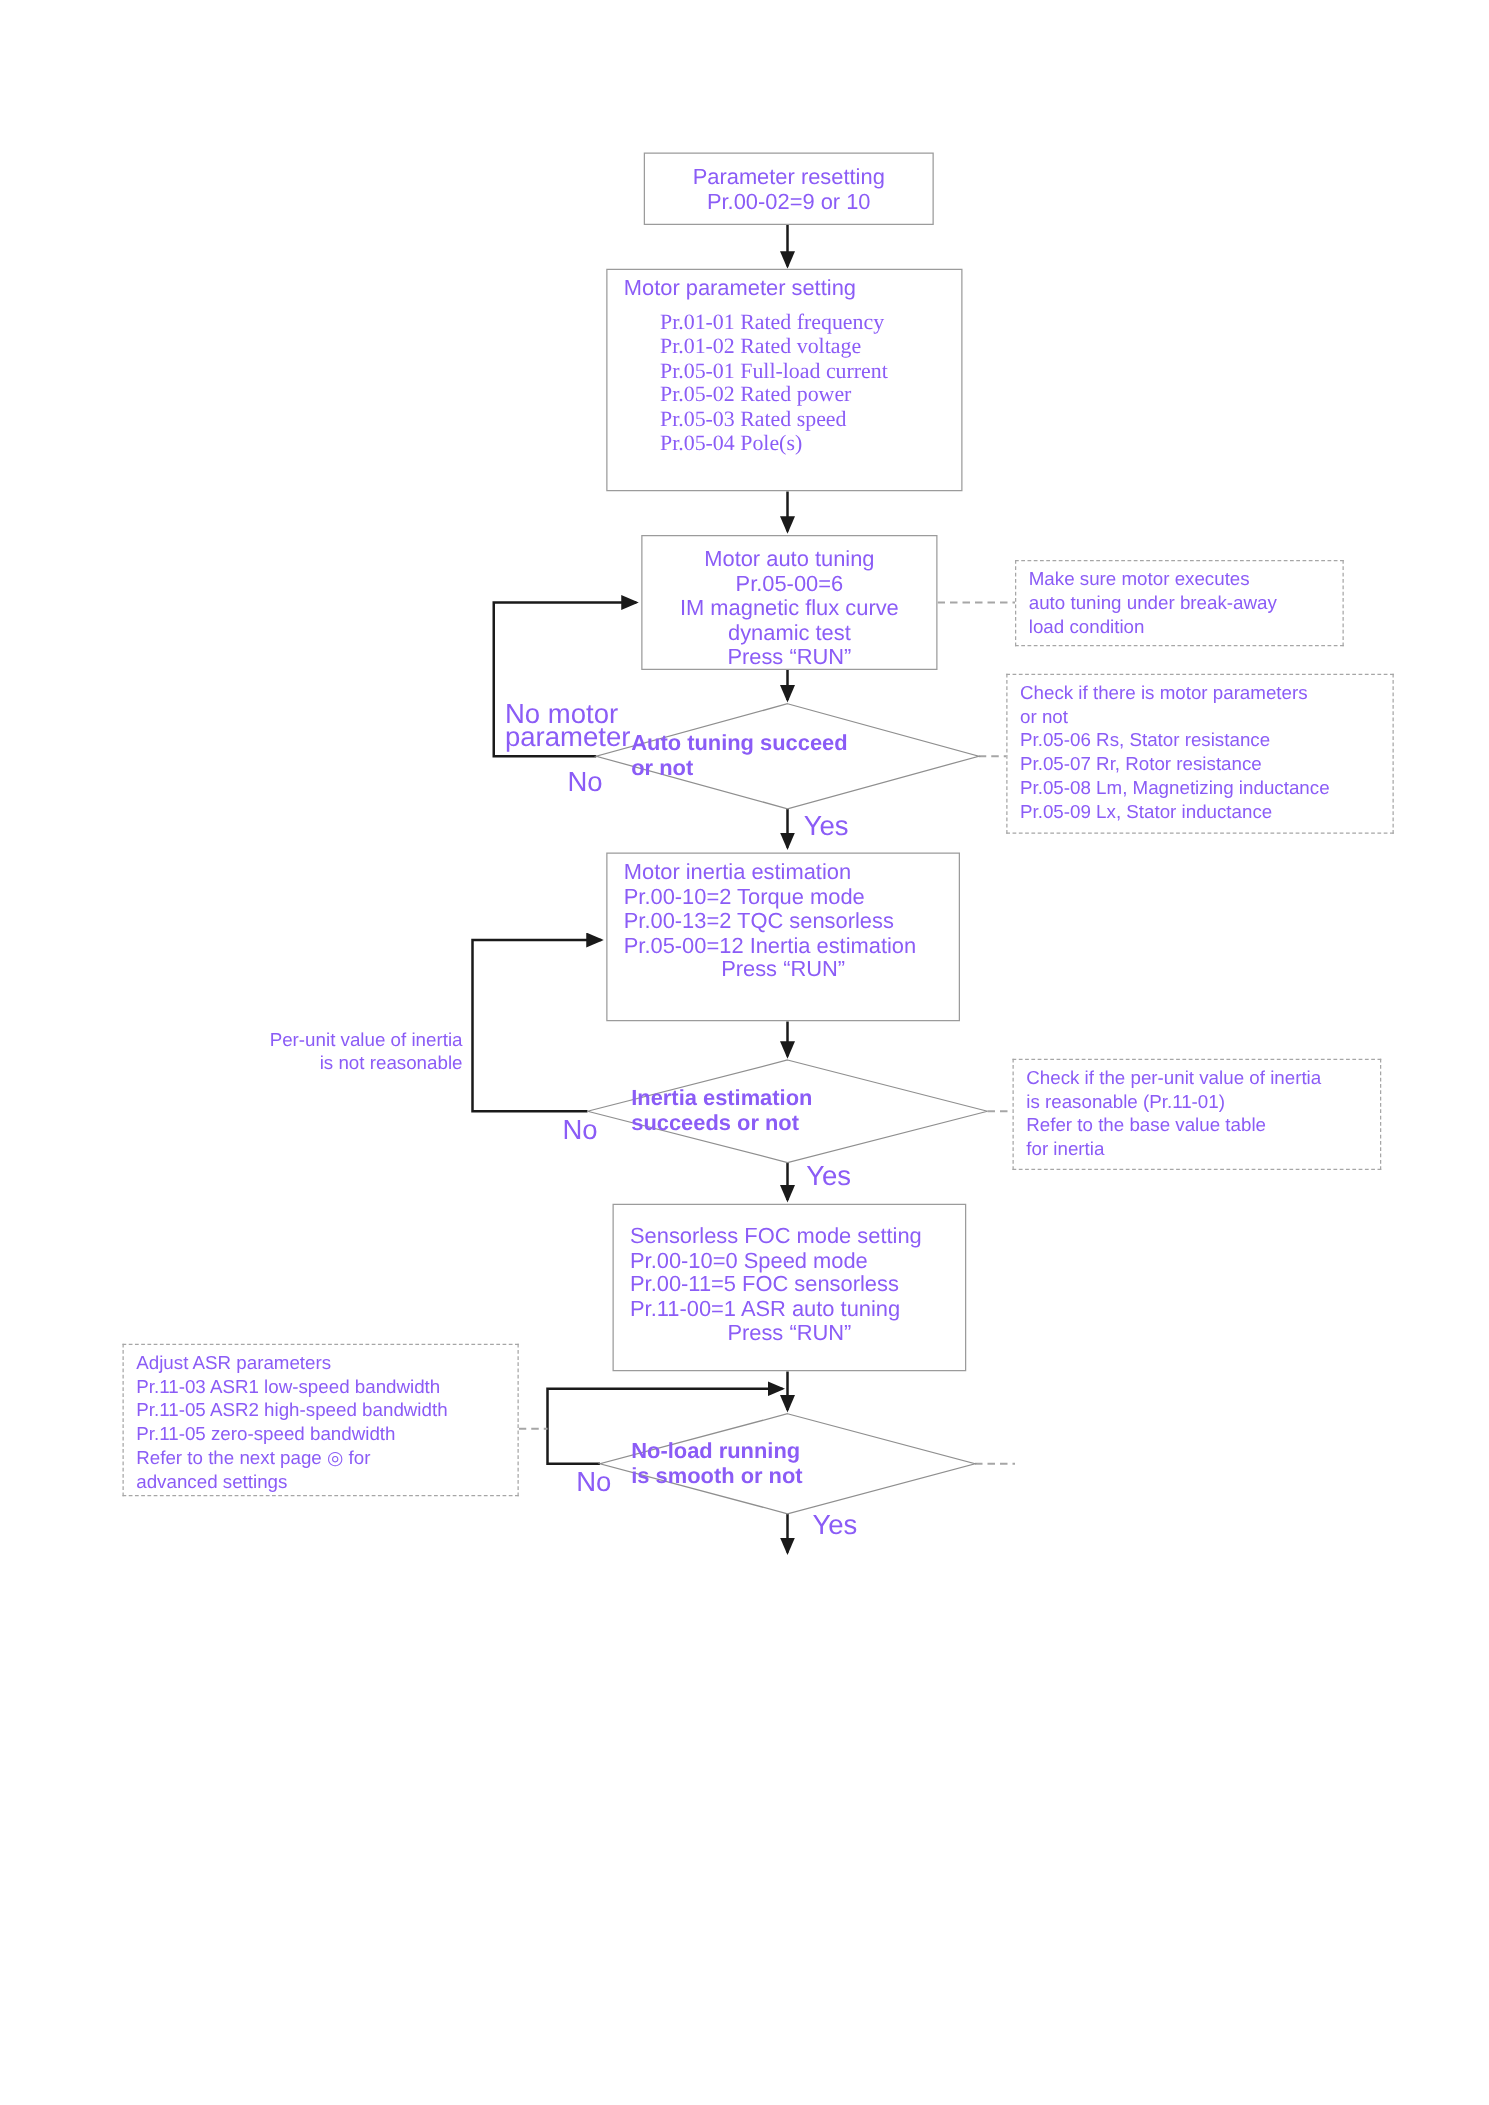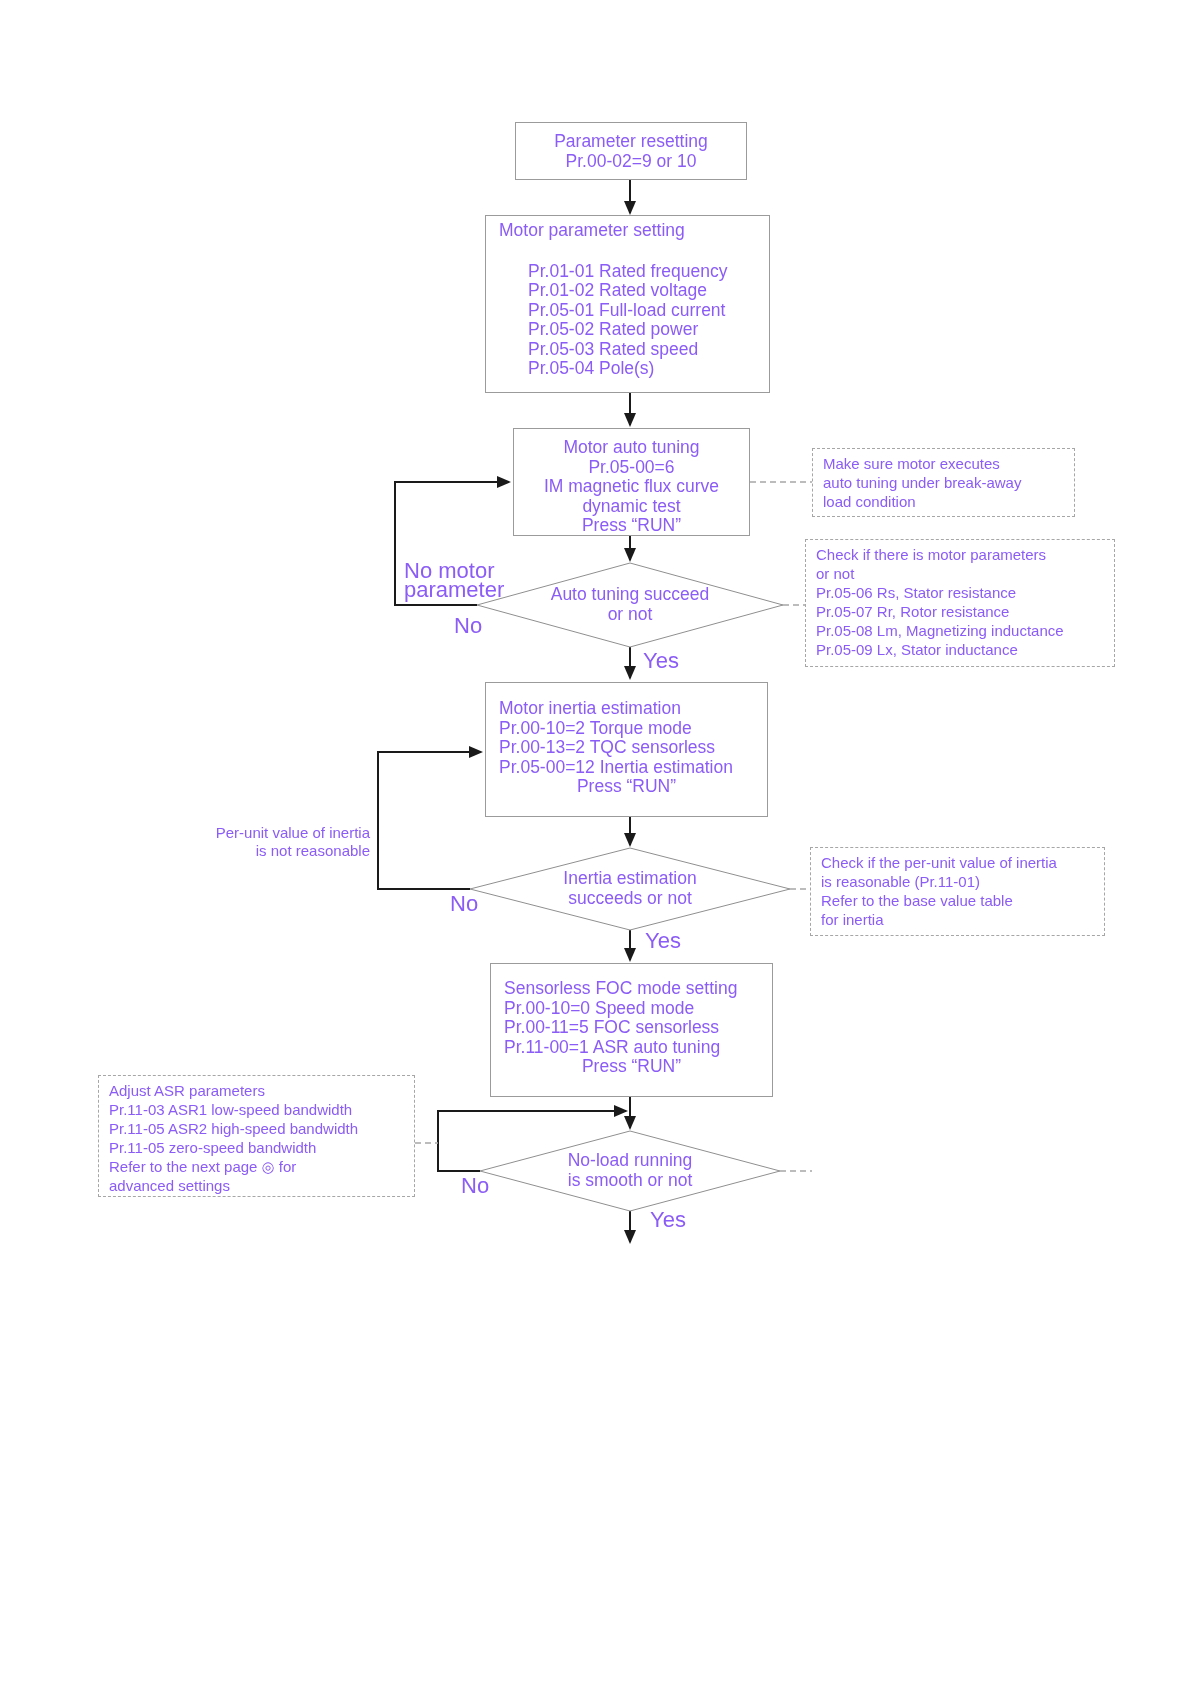--- a/index.html
+++ b/index.html
@@ -13,21 +13,21 @@
     position:absolute;border:1px solid #9b9b9b;background:#fff;
     font-size:17.5px;line-height:19.5px;
   }
   .note{
     position:absolute;border:1px dashed #a6a6a6;background:#fff;
     font-size:15px;line-height:19px;padding:5px 10px;
   }
   .center{text-align:center;}
   .pad-title{padding-left:13px;}
   .indent{padding-left:42px;}
-  .dia-text{position:absolute;text-align:center;font-size:17.5px;line-height:19.5px;}
+  .dia-text{position:absolute;font-size:17.5px;line-height:19.5px;font-weight:bold;}
   .lbl{position:absolute;font-size:22px;line-height:19px;white-space:nowrap;}
   .lbl-small{position:absolute;font-size:15px;line-height:18px;white-space:nowrap;text-align:right;}
 </style>
 </head>
 <body>
 
 <div class="canvas">
 
   <svg class="wires" viewBox="0 0 1191 1684">
     <defs>
@@ -60,39 +60,39 @@
     <polygon points="630,1131 780,1171 630,1211 480,1171" fill="#ffffff" stroke="#8f8f8f" stroke-width="1"></polygon>
   </svg>
 
   <div class="box center" style="left:515px;top:122px;width:232px;height:58px;padding-top:9px;">
     <div>Parameter resetting</div>
     <div>Pr.00-02=9 or 10</div>
   </div>
 
   <div class="box" style="left:485px;top:215px;width:285px;height:178px;padding-top:5px;">
     <div class="pad-title">Motor parameter setting</div>
-    <div style="margin-top:21px;">
+    <div style="margin-top:7px;font-family:Liberation Serif, serif;">
       <div class="indent">Pr.01-01 Rated frequency</div>
       <div class="indent">Pr.01-02 Rated voltage</div>
       <div class="indent">Pr.05-01 Full-load current</div>
       <div class="indent">Pr.05-02 Rated power</div>
       <div class="indent">Pr.05-03 Rated speed</div>
       <div class="indent">Pr.05-04 Pole(s)</div>
     </div>
   </div>
 
   <div class="box center" style="left:513px;top:428px;width:237px;height:108px;padding-top:9px;">
     <div>Motor auto tuning</div>
     <div>Pr.05-00=6</div>
     <div>IM magnetic flux curve</div>
     <div>dynamic test</div>
     <div>Press “RUN”</div>
   </div>
 
-  <div class="box" style="left:485px;top:682px;width:283px;height:135px;padding-top:16px;">
+  <div class="box" style="left:485px;top:682px;width:283px;height:135px;padding-top:5px;">
     <div class="pad-title">Motor inertia estimation</div>
     <div class="pad-title">Pr.00-10=2 Torque mode</div>
     <div class="pad-title">Pr.00-13=2 TQC sensorless</div>
     <div class="pad-title">Pr.05-00=12 Inertia estimation</div>
     <div class="center">Press “RUN”</div>
   </div>
 
   <div class="box" style="left:490px;top:963px;width:283px;height:134px;padding-top:15px;">
     <div class="pad-title">Sensorless FOC mode setting</div>
     <div class="pad-title">Pr.00-10=0 Speed mode</div>

